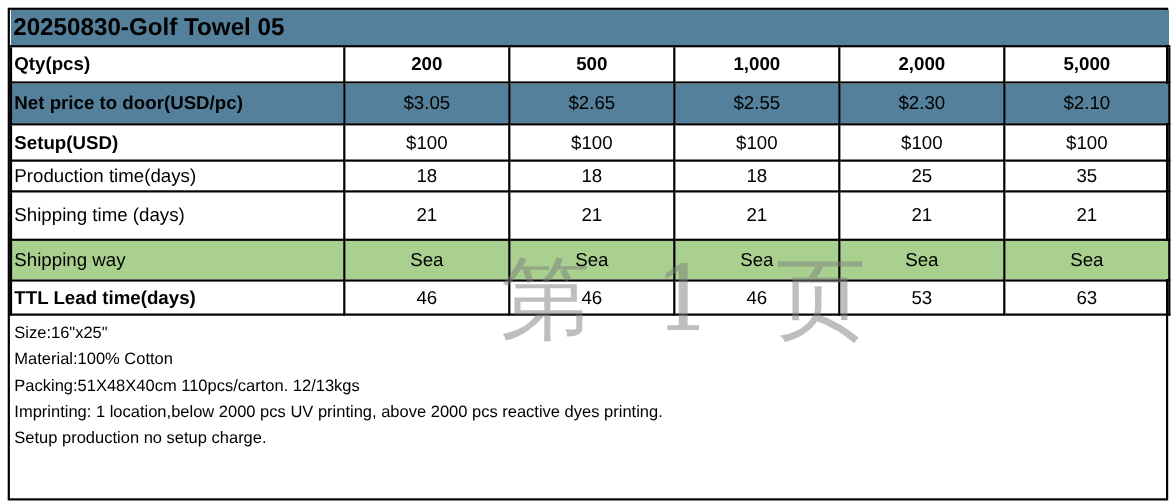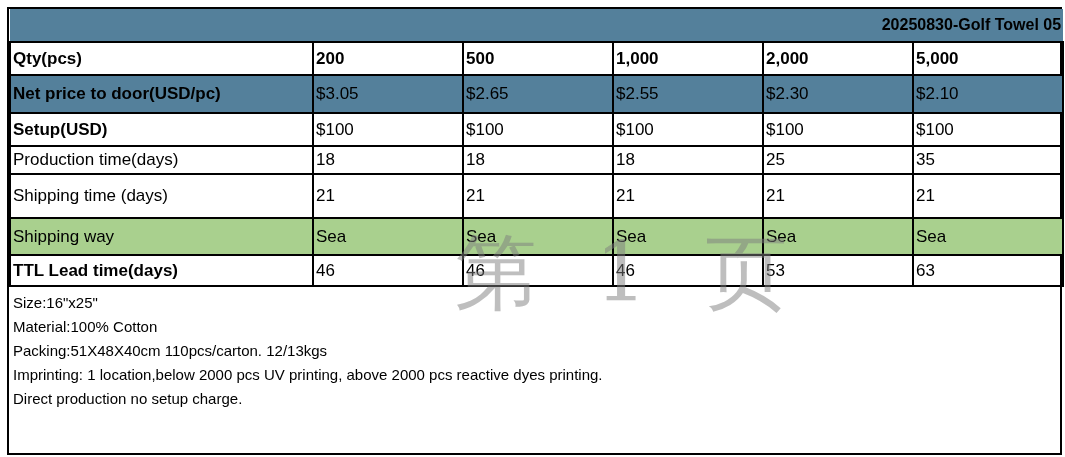--- a/index.html
+++ b/index.html
@@ -35,27 +35,27 @@
     font-size: 17px;
     color: #000000;
     overflow: hidden;
     white-space: nowrap;
     padding: 0 2px;
   }
   tr.title-row td {
     border: none;
     border-bottom: 2px solid #000000;
     background: var(--header-bg);
-    text-align: right;
+    text-align: left;
     font-weight: bold;
-    font-size: 16px;
+    font-size: 22px;
     height: 33px;
   }
   td.label { text-align: left; padding-left: 5px; }
-  td.val   { }
+  td.val   { text-align: center; }
   .bold    { font-weight: bold; }
   tr.row-qty td      { height: 33px; margin-top: 24px; }
   tr.row-price td    { height: 38px; background: var(--price-bg); }
   tr.row-setup td    { height: 33px; }
   tr.row-spec td     { height: 28px; }
   tr.row-prod td     { height: 28px; }
   tr.row-shiptime td { height: 44px; }
   tr.row-shipway td  { height: 37px; background: var(--ship-bg); }
   tr.row-ttl td      { height: 31px; }
   tr.row-ttl td.val  { font-weight: normal; }
@@ -158,18 +158,18 @@
         <td class="val">63</td>
       </tr>
     </tbody>
       </table>
 
     <div class="notes">
       <div class="note-line">Size:16"x25"</div>
       <div class="note-line">Material:100% Cotton</div>
       <div class="note-line">Packing:51X48X40cm 110pcs/carton. 12/13kgs</div>
       <div class="note-line">Imprinting: 1 location,below 2000 pcs UV printing, above 2000 pcs reactive dyes printing.</div>
-      <div class="note-line">Direct production no setup charge.</div>
+      <div class="note-line">Setup production no setup charge.</div>
     </div>
   </div>
 
   <div class="watermark">第 1 页</div>
 </div>
 
 </body></html>

